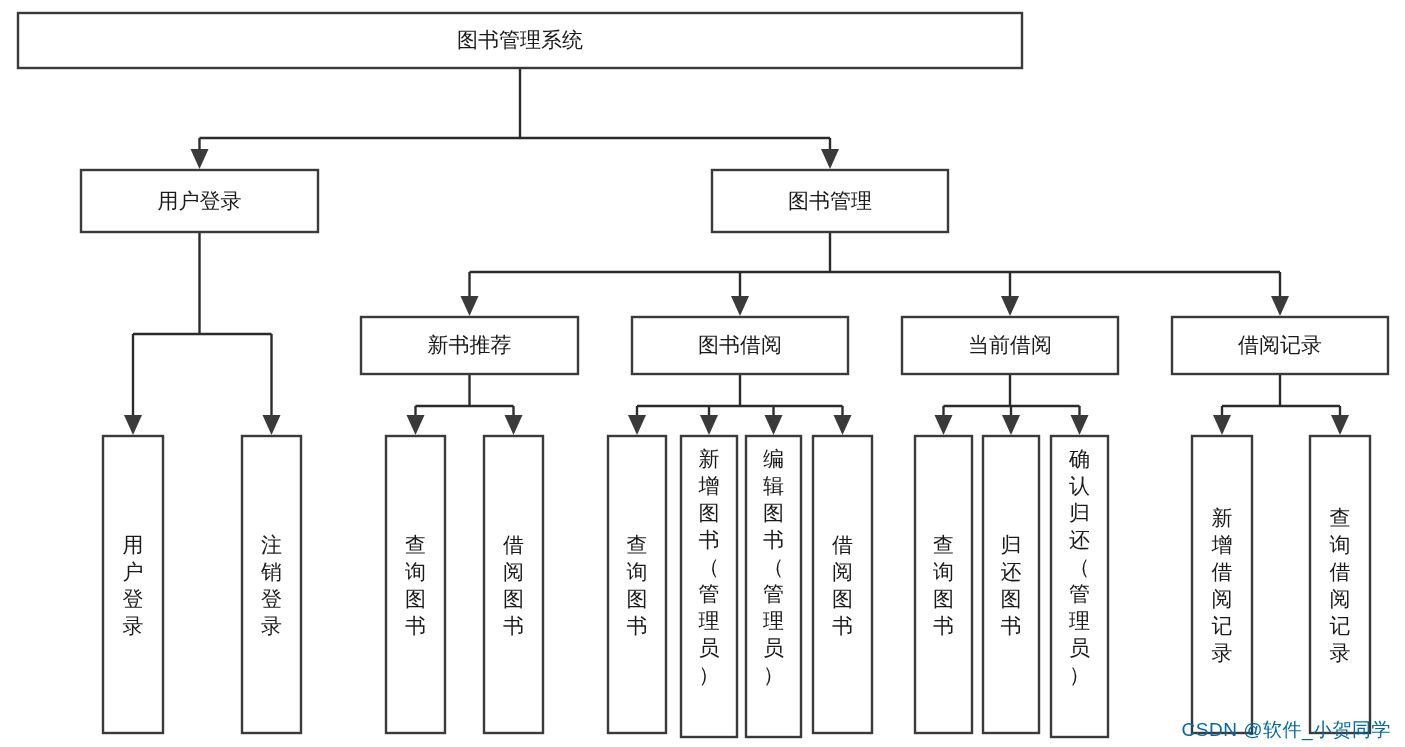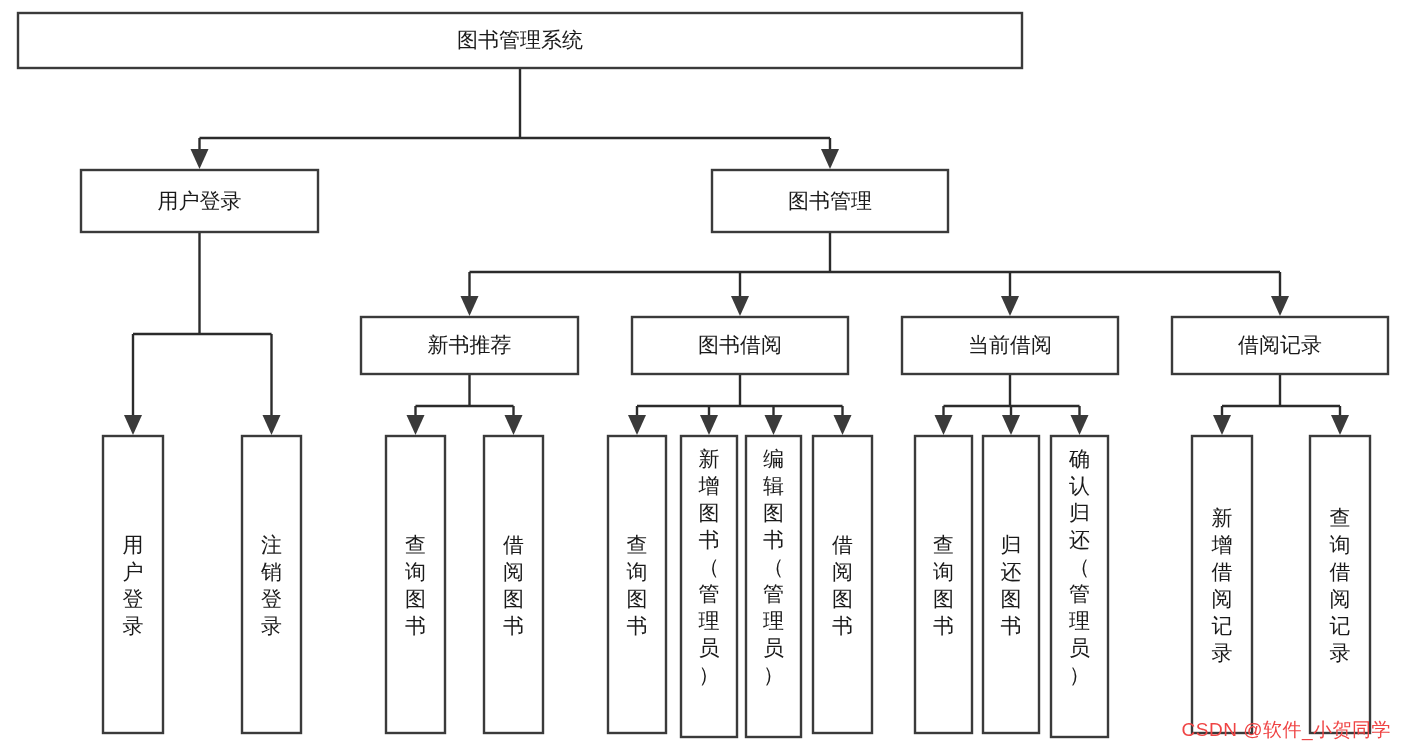--- a/index.html
+++ b/index.html
@@ -56,21 +56,21 @@
     font-size: 21px;
     fill: #1a1a1a;
     text-anchor: middle;
   }
   .watermark-text {
     position: absolute;
     right: 14px;
     bottom: 4px;
     font-family: "Liberation Sans", "DejaVu Sans", sans-serif;
     font-size: 19px;
-    color: #ef4444;
+    color: #0369a1;
     white-space: nowrap;
     user-select: none;
     letter-spacing: 0.5px;
   }
 </style>
 </head>
 <body>
 
 <div id="diagram-root">
   <svg id="tree-svg" viewBox="0 0 1405 747">

